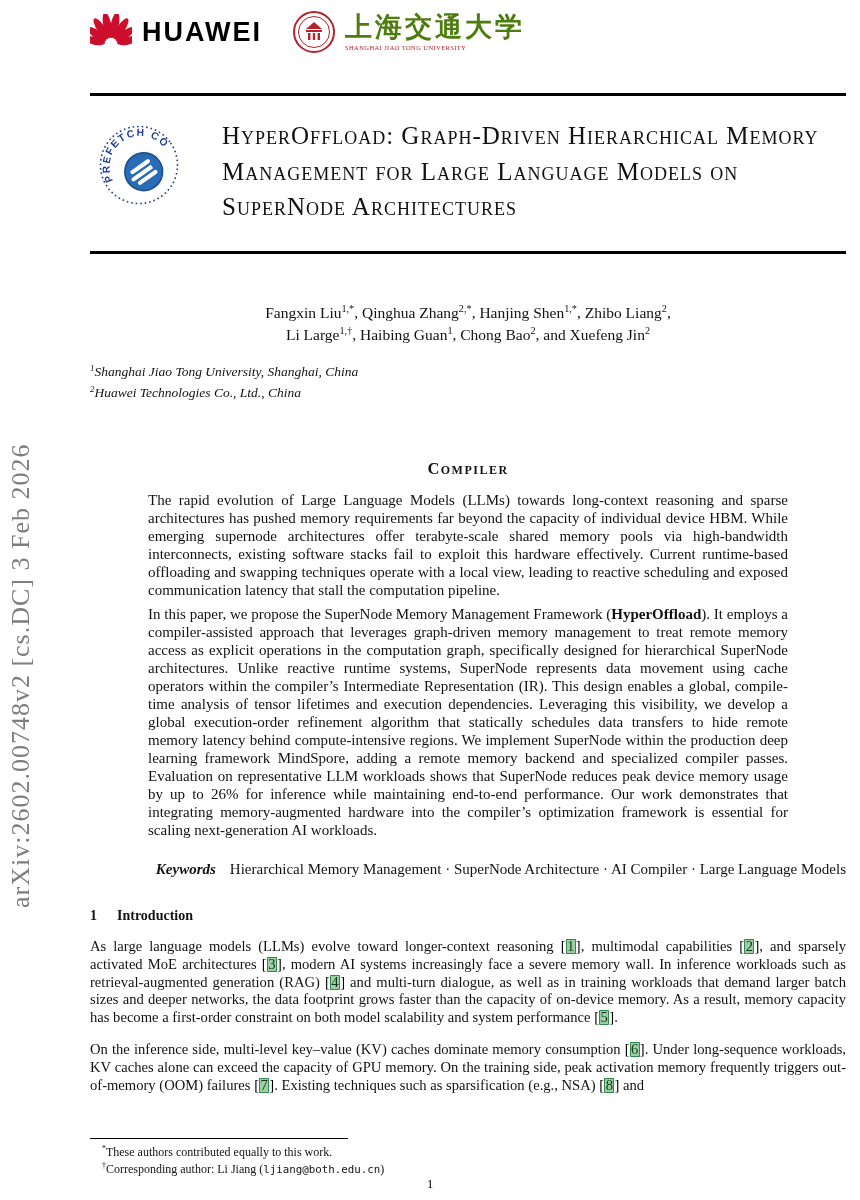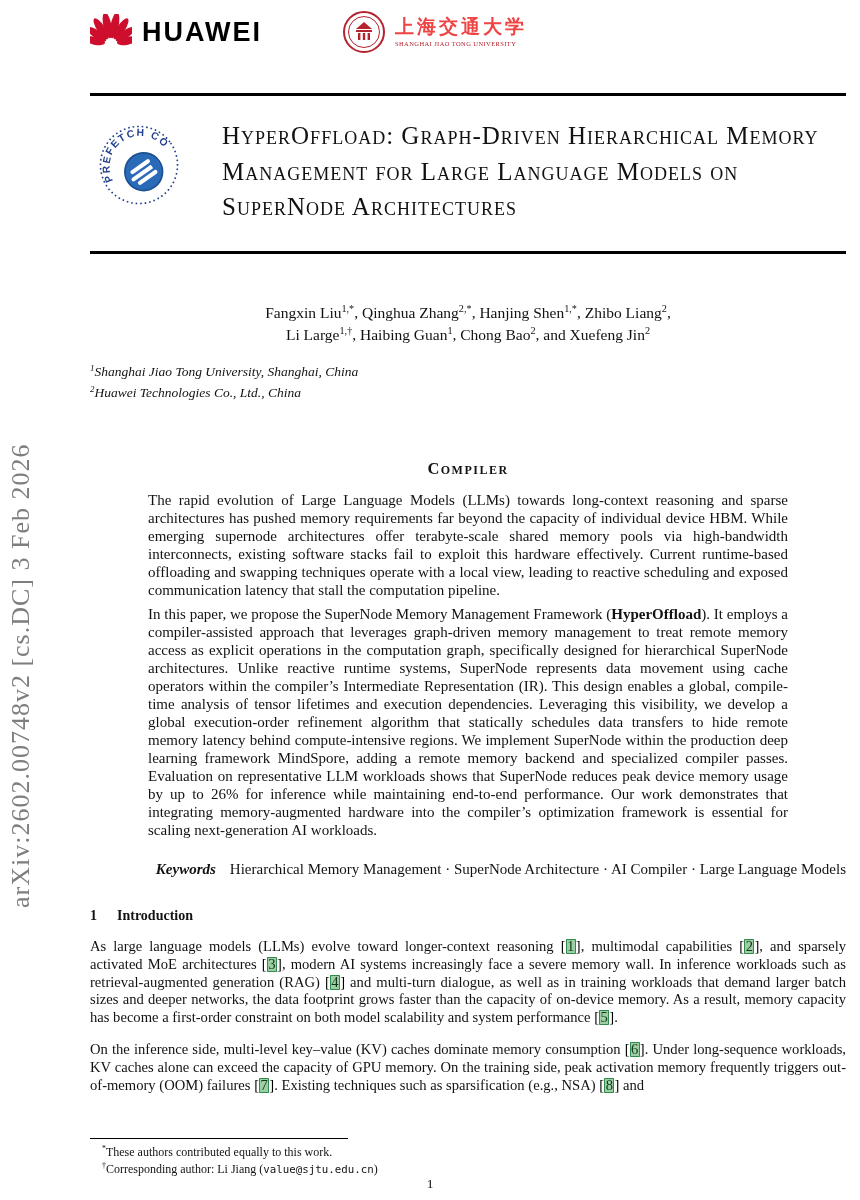--- a/index.html
+++ b/index.html
@@ -3,26 +3,26 @@
 <meta charset="utf-8">
 <style>
   html,body{margin:0;padding:0;background:#fff;}
   .page{position:relative;width:860px;height:1200px;background:#ffffff;overflow:hidden;
         font-family:"Liberation Serif",serif;color:#121212;}
   
   .arxiv-strip{position:absolute;top:908px;left:6px;transform:rotate(-90deg);
         transform-origin:0 0;font-size:26px;color:#7e7e7e;white-space:nowrap;letter-spacing:1px;}
   .content{position:absolute;left:90px;top:0;width:756px;}
   
-  .logos{display:flex;align-items:center;gap:80px;margin-top:8px;height:48px;}
+  .logos{display:flex;align-items:center;gap:30px;margin-top:8px;height:48px;}
   .huawei{display:flex;align-items:center;gap:10px;}
   .huawei-word{font-family:"Liberation Sans",sans-serif;font-weight:bold;font-size:27px;
         letter-spacing:2px;color:#000;}
   .sjtu{display:flex;align-items:center;gap:9px;}
-  .sjtu-cn{color:#ef4444;font-size:19px;font-weight:bold;letter-spacing:3px;line-height:1.1;
+  .sjtu-cn{color:#4d7c0f;font-size:27px;font-weight:bold;letter-spacing:3px;line-height:1.1;
         font-family:"Liberation Serif",serif;}
   .sjtu-en{color:#b5232e;font-size:6.5px;letter-spacing:0.4px;margin-top:2px;}
   .rule{height:3px;background:#000;border:none;margin:0;}
   .rule-top{margin-top:37px;}
   .rule-mid{margin-top:26px;}
   
   .title-row{display:flex;align-items:flex-start;margin-top:22px;}
   .badge-wrap{flex:0 0 96px;padding:6px 0 0 8px;}
   .badge{width:82px;height:82px;transform:rotate(-35deg);}
   .title{font-size:25px;font-weight:normal;font-variant:small-caps;letter-spacing:1px;
@@ -146,18 +146,18 @@
     </h2>
 
     <p class="body-par"><span>As large language models (LLMs) evolve toward longer-context reasoning </span><span class="cite">[<span class="cite-num">1</span>]</span><span>, multimodal capabilities </span><span class="cite">[<span class="cite-num">2</span>]</span><span>, and sparsely activated MoE architectures </span><span class="cite">[<span class="cite-num">3</span>]</span><span>, modern AI systems increasingly face a severe memory wall. In inference workloads such as retrieval-augmented generation (RAG) </span><span class="cite">[<span class="cite-num">4</span>]</span><span> and multi-turn dialogue, as well as in training workloads that demand larger batch sizes and deeper networks, the data footprint grows faster than the capacity of on-device memory.  As a result, memory capacity has become a first-order constraint on both model scalability and system performance </span><span class="cite">[<span class="cite-num">5</span>]</span><span>.</span></p>
     <p class="body-par"><span>On the inference side, multi-level key–value (KV) caches dominate memory consumption </span><span class="cite">[<span class="cite-num">6</span>]</span><span>.  Under long-sequence workloads, KV caches alone can exceed the capacity of GPU memory. On the training side, peak activation memory frequently triggers out-of-memory (OOM) failures </span><span class="cite">[<span class="cite-num">7</span>]</span><span>. Existing techniques such as sparsification (e.g., NSA) </span><span class="cite">[<span class="cite-num">8</span>]</span><span> and</span></p>
 
   </div>
 
   <div class="footnotes">
     <div class="fn-rule"></div>
     <div class="footnote"><sup>*</sup><span>These authors contributed equally to this work.</span></div>
-    <div class="footnote"><sup>†</sup><span>Corresponding author: Li Jiang (</span><span class="mono">value@sjtu.edu.cn</span><span>)</span></div>
+    <div class="footnote"><sup>†</sup><span>Corresponding author: Li Jiang (</span><span class="mono">ljiang@both.edu.cn</span><span>)</span></div>
   </div>
 
   <div class="page-num">1</div>
 
 </div>
 
 </body></html>

